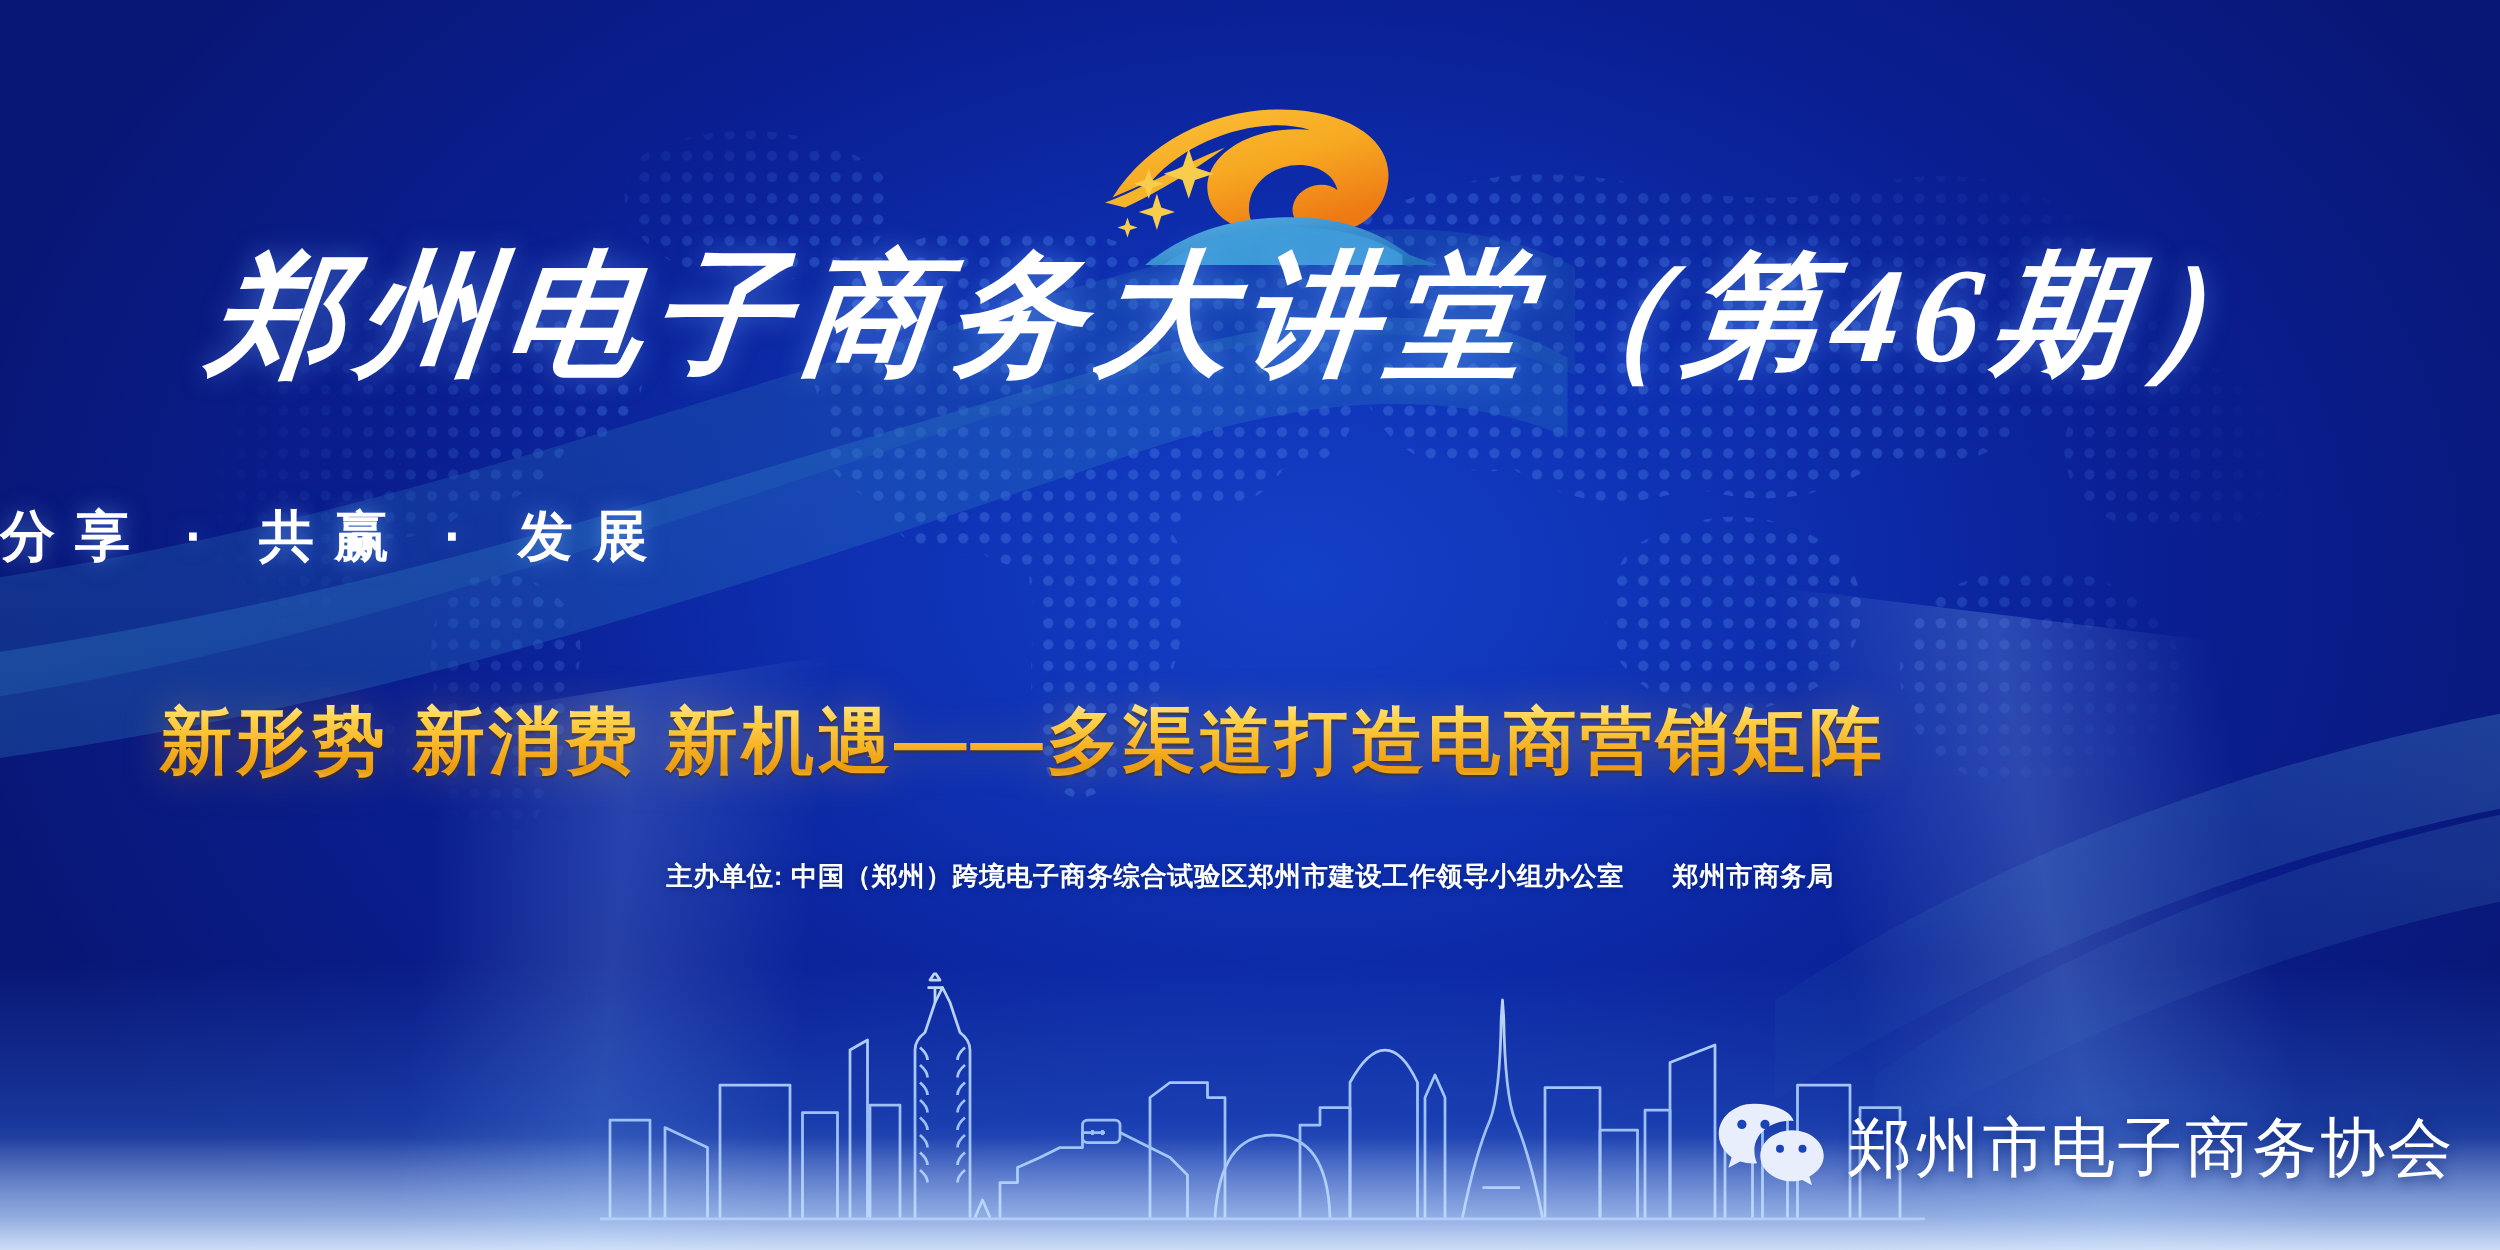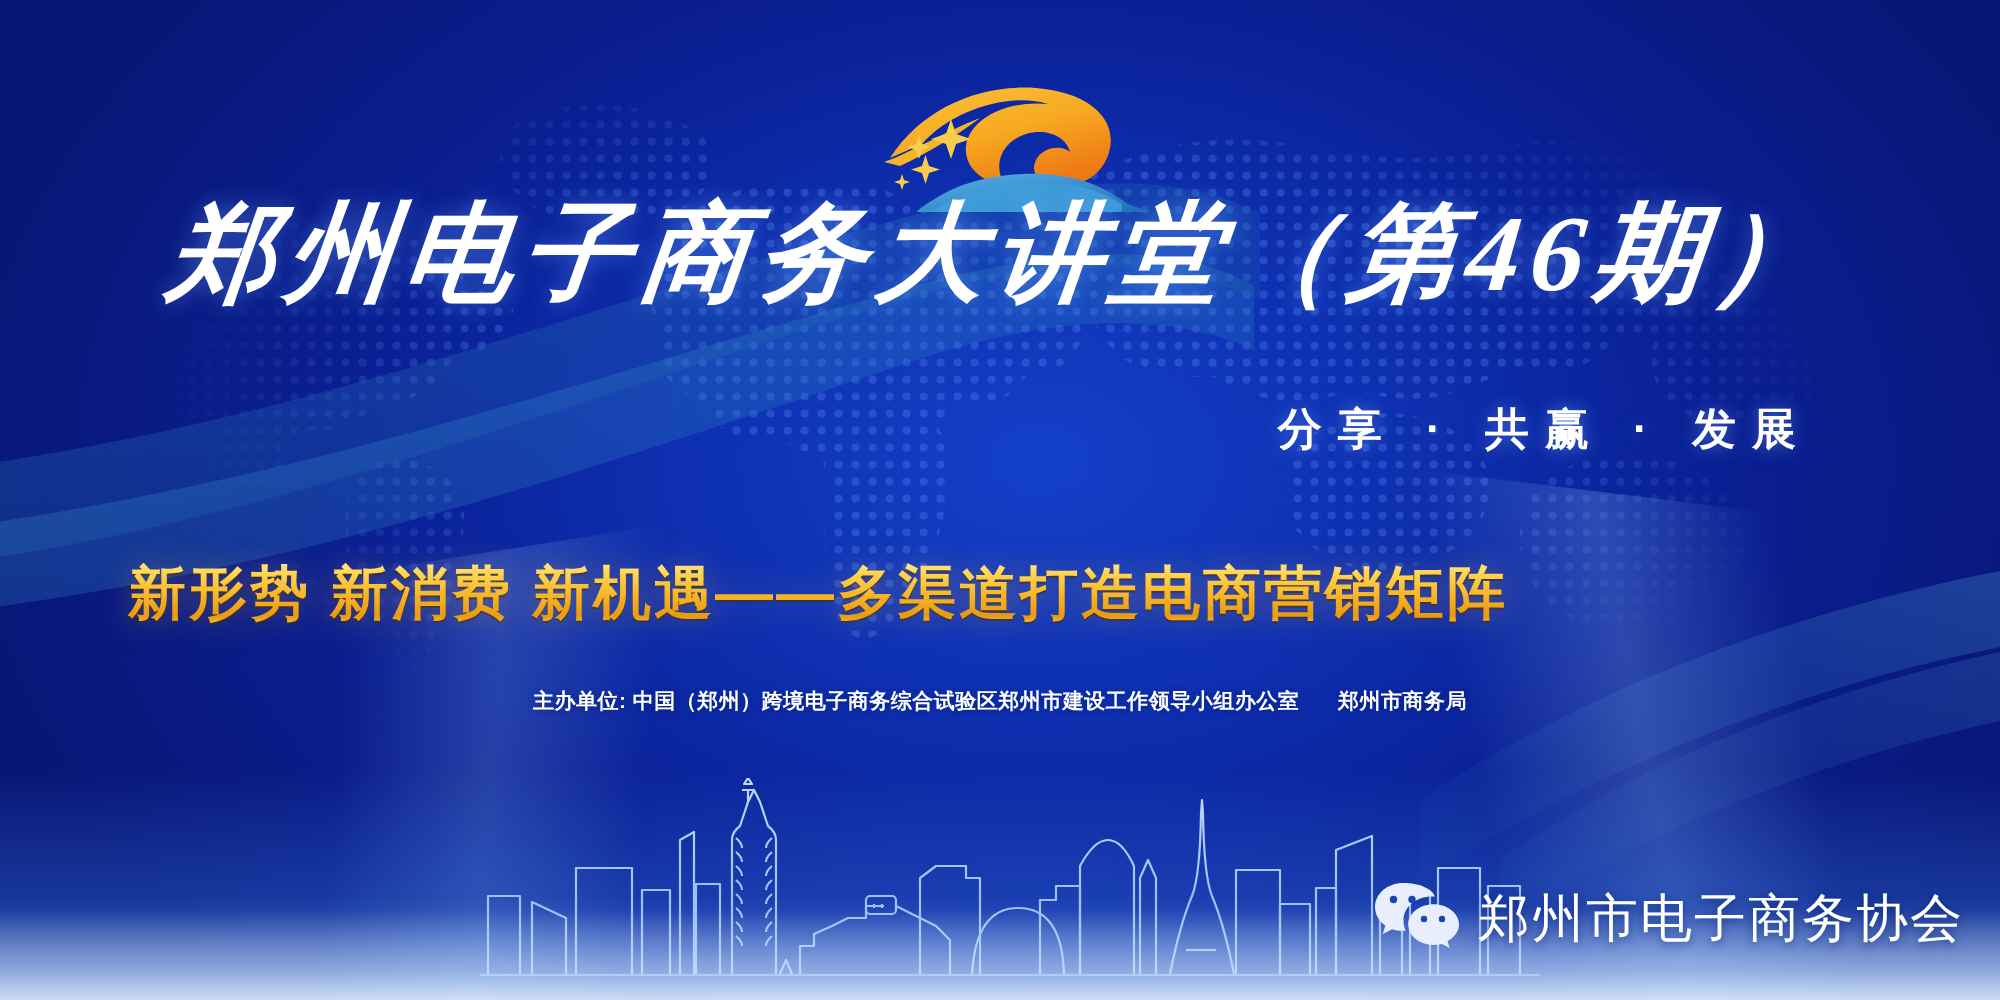--- a/index.html
+++ b/index.html
@@ -54,21 +54,21 @@
     display:inline-block;
     font-family:"Liberation Serif","DejaVu Serif",serif;
     font-style:italic;font-weight:700;
     font-size:108px;line-height:1.08;color:#ffffff;
     letter-spacing:10px;
     text-shadow:0 0 22px rgba(110,170,255,.45);
     transform:skewX(-6deg);
     white-space:nowrap;
   }
   .subtitle{
-    position:absolute;left:0;top:400px;width:1812px;text-align:right;
+    position:absolute;left:0;top:400px;width:1812px;text-align:left;
     font-size:44px;font-weight:700;color:#fff;letter-spacing:16px;
     text-shadow:0 0 18px rgba(120,175,255,.5);
   }
 
   
   .headline{
     position:absolute;left:0;top:555px;width:1636px;text-align:center;
     font-size:58px;font-weight:700;letter-spacing:3px;white-space:nowrap;
     background:linear-gradient(180deg,#fff0b0 0%,#ffd24a 26%,#f6b223 55%,#e89a0d 78%,#ffe07a 100%);
     -webkit-background-clip:text;background-clip:text;

